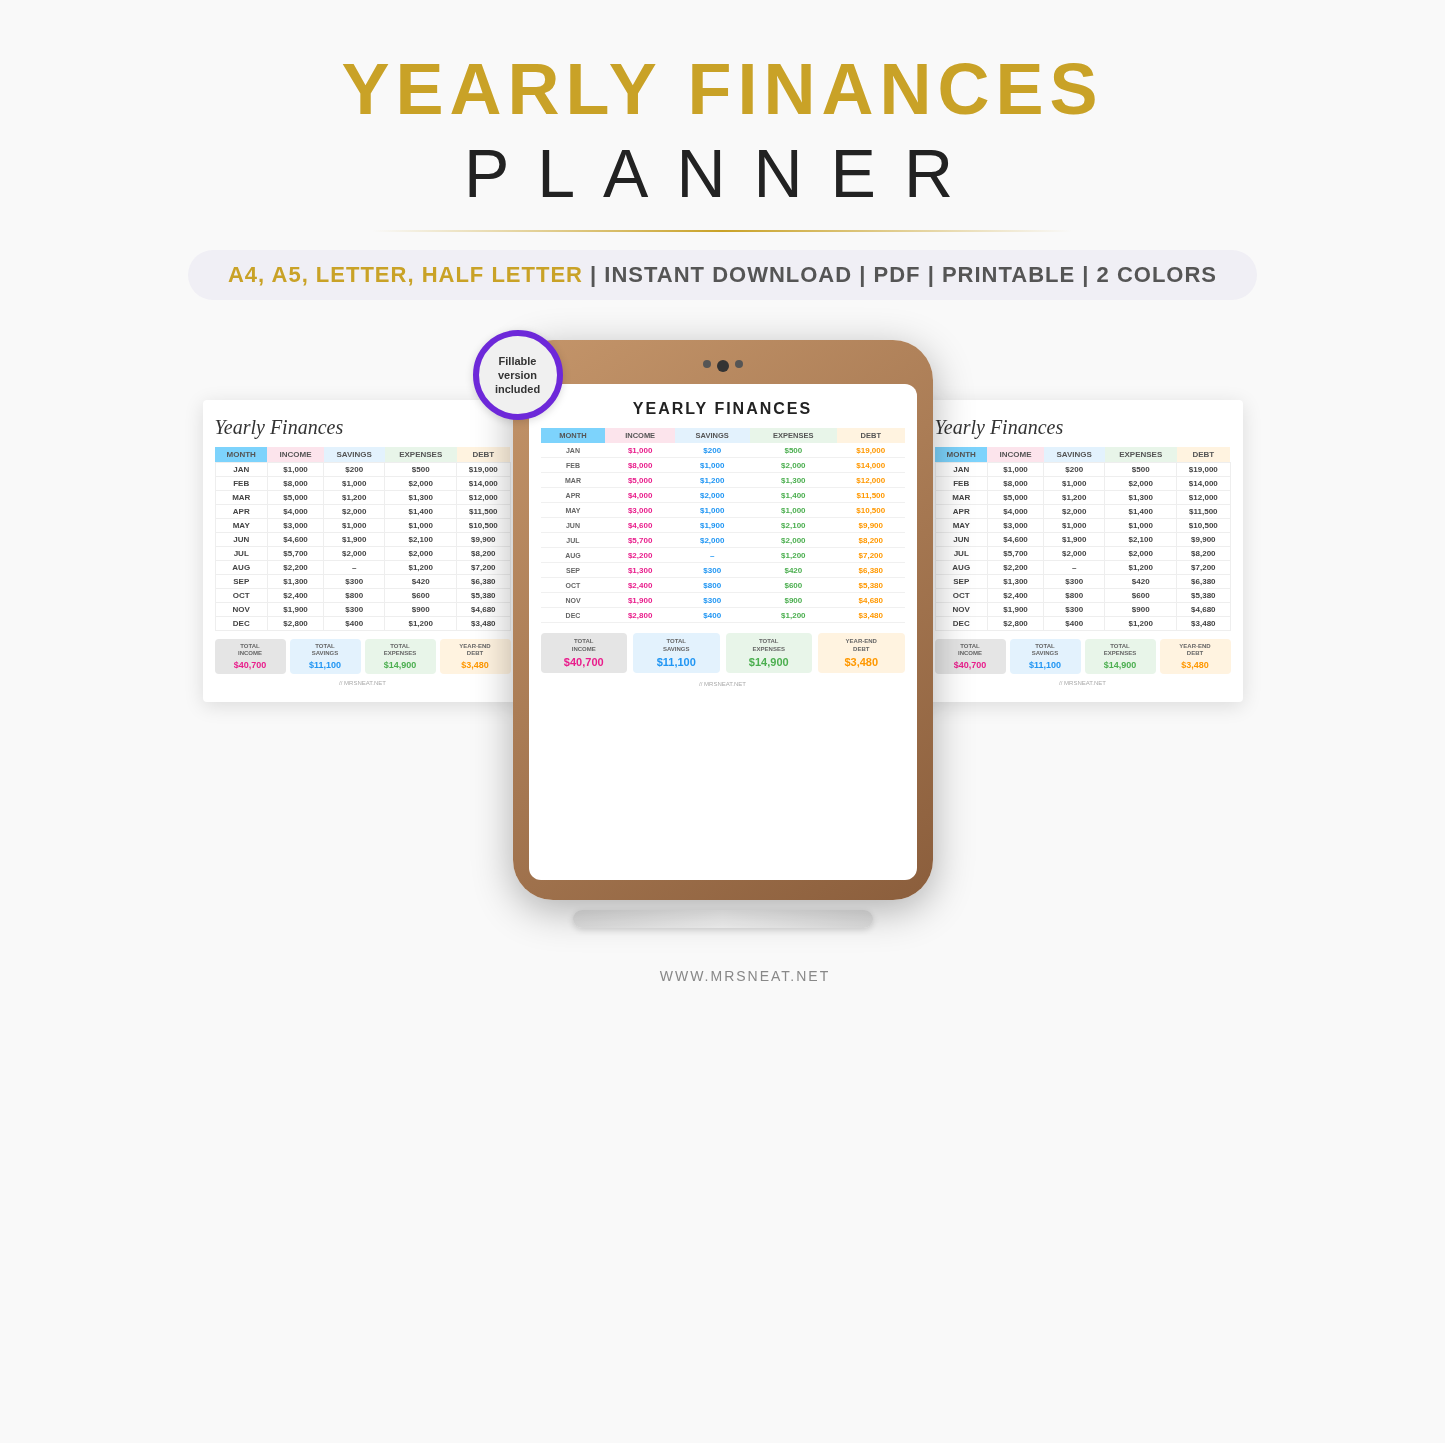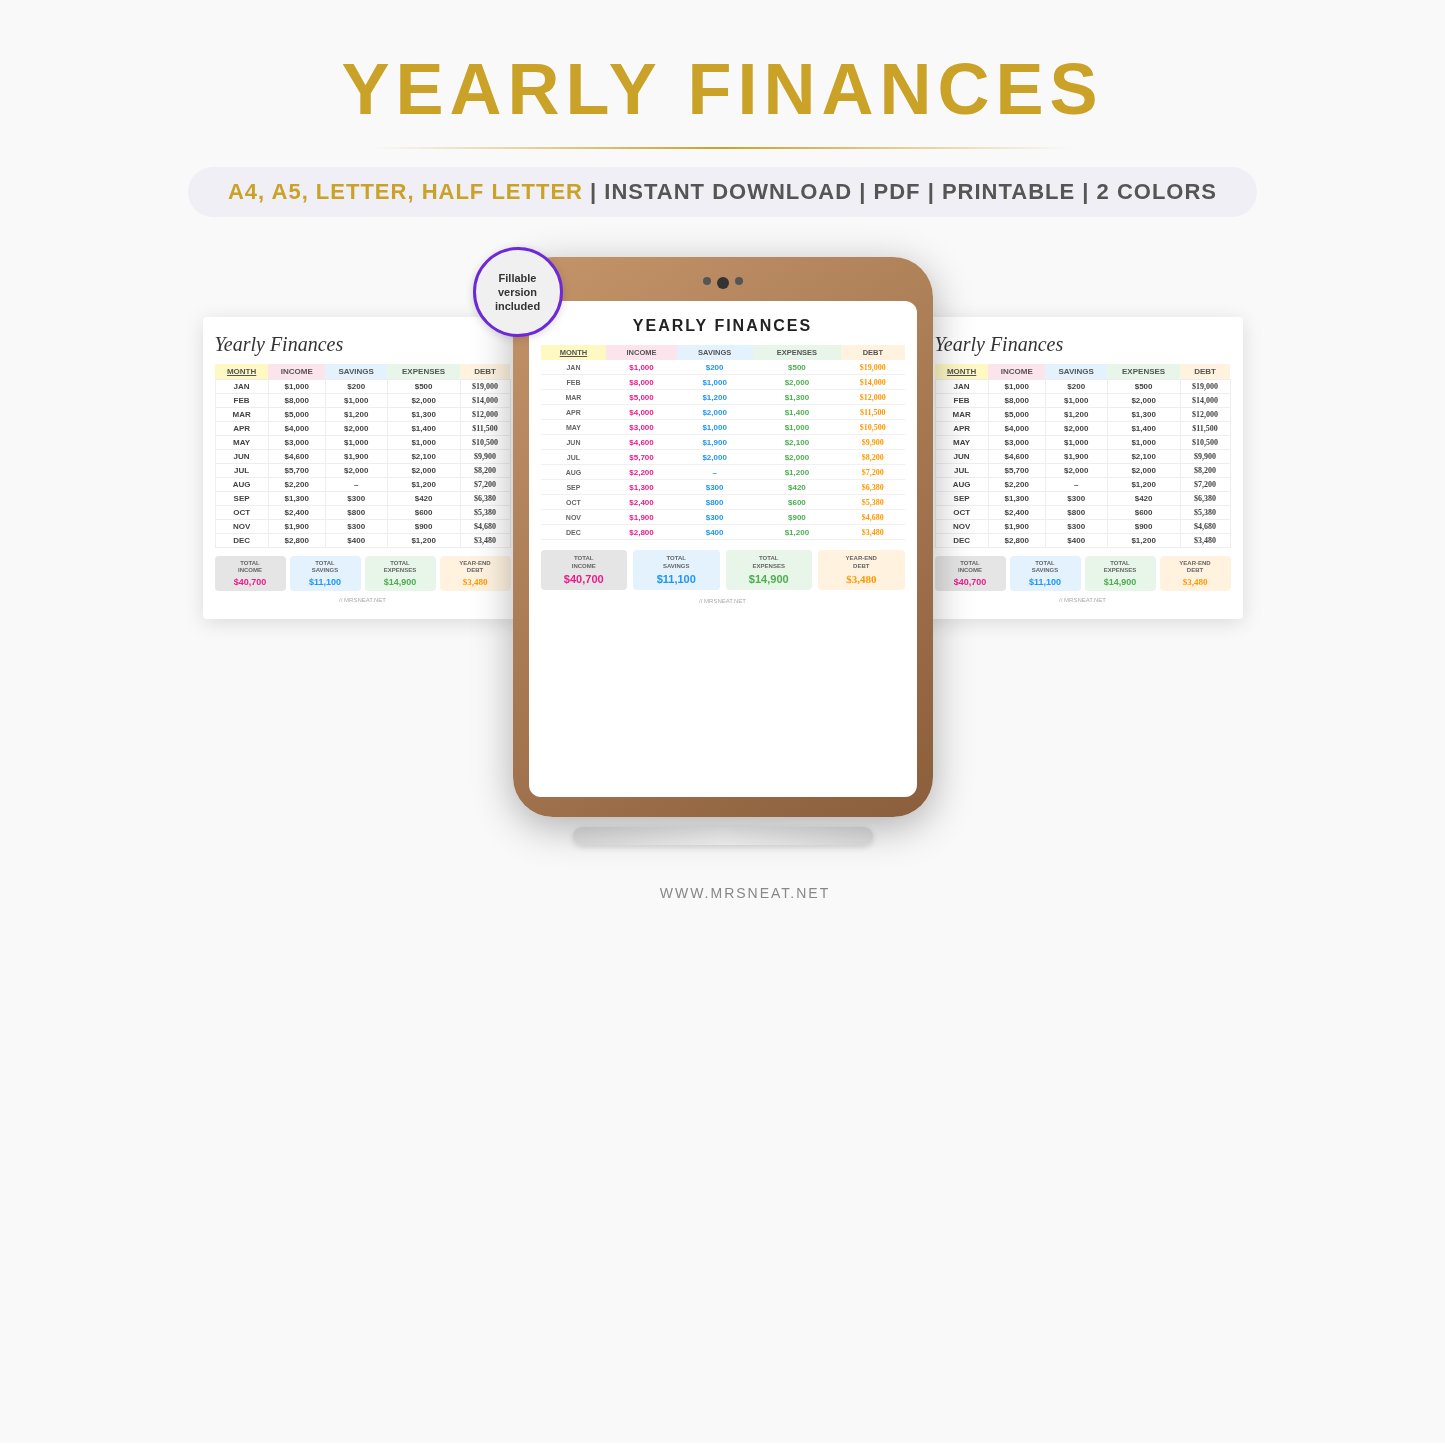--- a/index.html
+++ b/index.html
@@ -114,30 +114,30 @@
       color: #555;
       border: none;
     }
     .finance-table td {
       padding: 2px 4px;
       text-align: center;
       font-size: 8px;
       color: #444;
       border: 1px solid #eee;
     }
-    .th-month { background: #fef9c3; color: #666; text-decoration: underline; }
+    .th-month { background: #7dd3fc; color: #666; }
     .th-income { background: #fce4ec; color: #666; }
     .th-savings { background: #e3f2fd; color: #666; }
     .th-expenses { background: #e8f5e9; color: #666; }
     .th-debt { background: #fff3e0; color: #666; }
 
     .td-income { color: #e91e8c; font-weight: 600; }
     .td-savings { color: #2196f3; font-weight: 600; }
     .td-expenses { color: #4caf50; font-weight: 600; }
-    .td-debt { color: #ff9800; font-weight: 600; font-family: Liberation Serif, serif; }
+    .td-debt { color: #ff9800; font-weight: 600; }
     .td-month { font-size: 7px; font-weight: 700; color: #666; }
 
     .totals-row {
       display: flex;
       gap: 4px;
       margin-top: 8px;
       flex-wrap: wrap;
     }
     .total-box {
       flex: 1;
@@ -195,21 +195,21 @@
       flex-direction: column;
       align-items: center;
       justify-content: center;
       text-align: center;
       font-size: 11px;
       font-weight: 700;
       color: #333;
       z-index: 10;
       box-shadow: 0 2px 8px rgba(0,0,0,0.15);
       line-height: 1.3;
-      border: 3px solid #6d28d9;
+      border: 6px solid #6d28d9;
     }
 
     .tablet-device {
       width: 420px;
       height: 560px;
       background: linear-gradient(145deg, #c4956a, #8b5e3c);
       border-radius: 40px;
       padding: 20px 16px;
       display: flex;
       flex-direction: column;
@@ -316,20 +316,21 @@
       font-weight: 500;
     }
   </style>
 </head>
 <body>
 
 <div class="main-container">
 
   <div class="header">
     <div class="title-yearly">YEARLY FINANCES</div>
+    <div class="title-planner">PLANNER</div>
     <div class="gold-line"></div>
     <div class="subtitle-bar">
       <span>A4, A5, LETTER, HALF LETTER</span>
       <span style="color:#555;font-weight:600;">| INSTANT DOWNLOAD | PDF | PRINTABLE | 2 COLORS</span>
     </div>
   </div>
 
   <div class="panels-row">
 
     <div class="paper-panel left">

